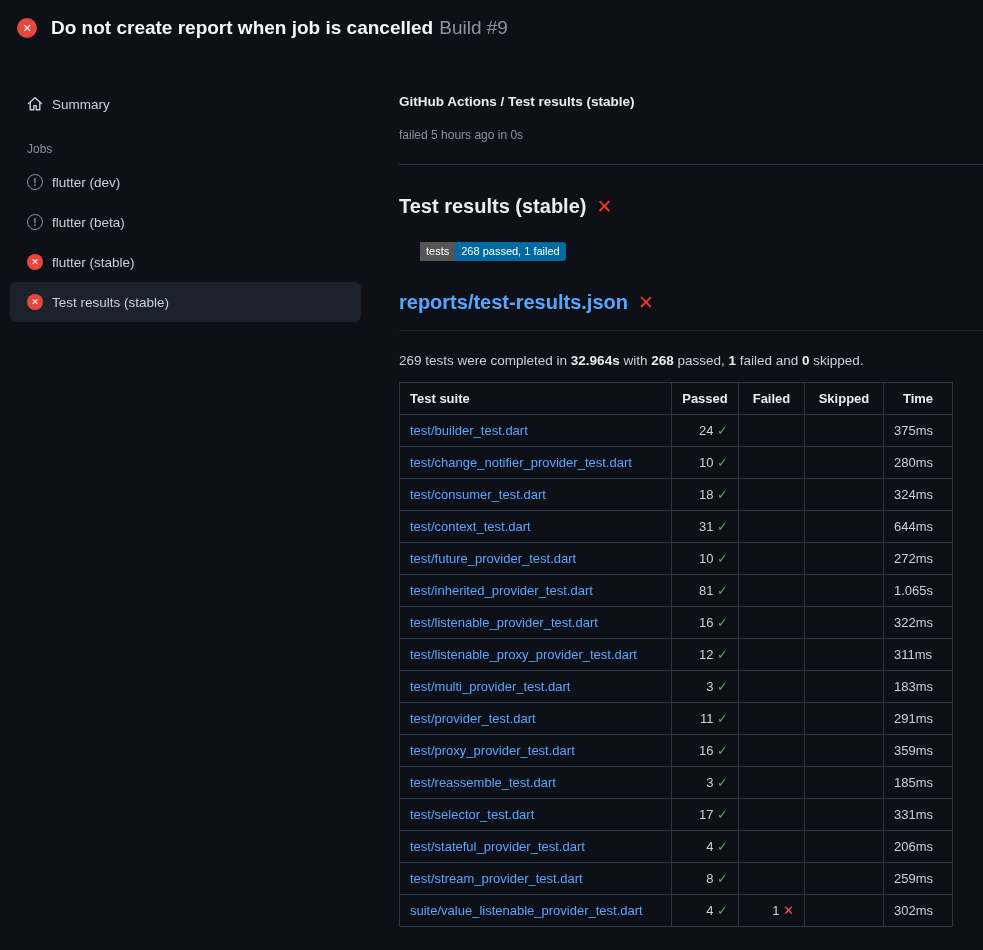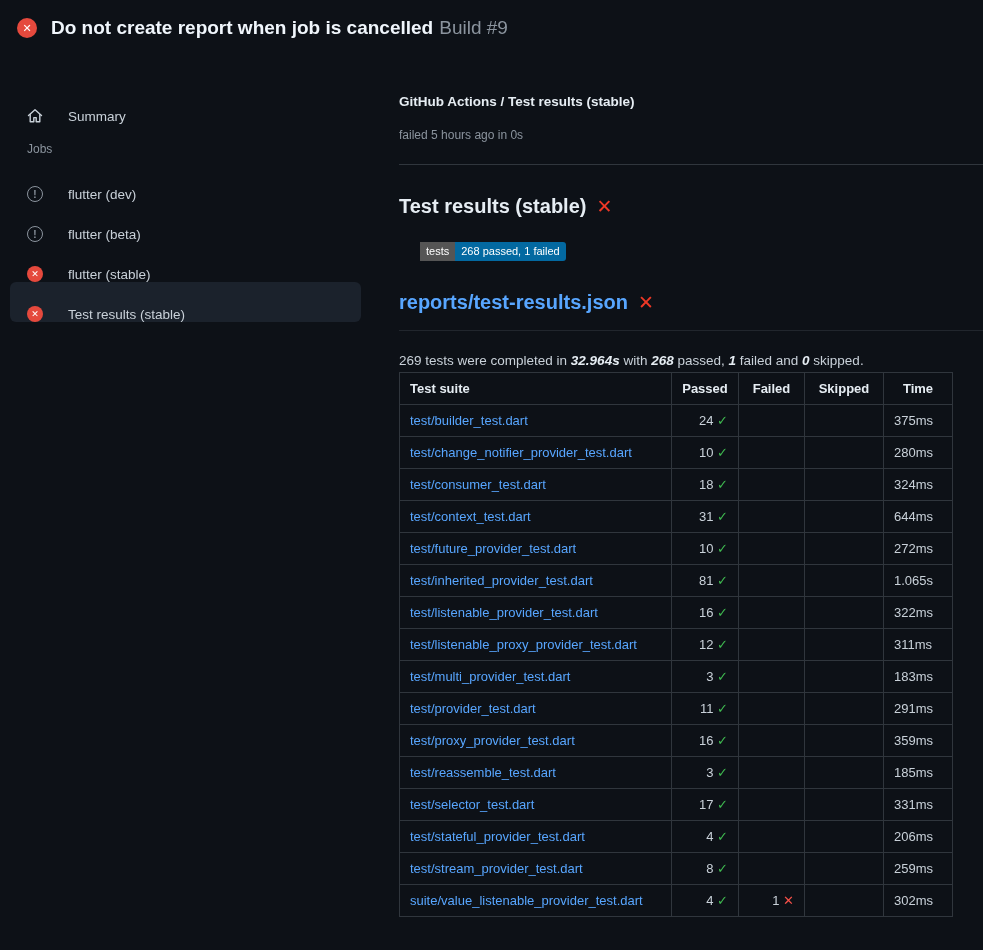--- a/index.html
+++ b/index.html
@@ -31,22 +31,22 @@
   }
   .status-circle.big { width:20px; height:20px; font-size:11px; }
   .app-title { font-size:19px; font-weight:bold; color:#f0f6fc; white-space:nowrap; }
   .build-no { color:#8b949e; font-weight:normal; margin-left:6px; }
   
   .layout { display:flex; height:894px; }
   
   .sidebar { width:375px; flex:0 0 auto; padding:28px 14px 0 10px; }
   .side-item {
     display:flex;
-    align-items:flex-end;
-    gap:25px;
+    align-items:center;
+    gap:9px;
     height:40px;
     padding:0 12px 0 17px;
     border-radius:6px;
     font-size:13.5px;
     color:#c9d1d9;
     cursor:pointer;
     white-space:nowrap;
   }
   .side-item.selected { background:#1b222c; }
   .jobs-heading { padding:18px 0 6px 17px; color:#8b949e; font-size:12px; }
@@ -87,24 +87,24 @@
   .report-title {
     margin-top:30px;
     display:flex; align-items:center; gap:10px;
     font-size:20px; font-weight:bold; color:#58a6ff;
     padding-bottom:16px;
     border-bottom:1px solid #21262d;
     width:584px;
   }
   .report-title a { color:#58a6ff; text-decoration:none; cursor:pointer; }
   .summary-line { margin-top:22px; font-size:13.5px; color:#c9d1d9; }
-  .summary-line strong { color:#e6edf3;font-style:italic; }
+  .summary-line strong { color:#e6edf3; }
   
   table.results {
-    margin-top:4px;
+    margin-top:14px;
     border-collapse:collapse;
     width:553px;
     table-layout:fixed;
     padding-left:15px;
   }
   .results th, .results td {
     border:1px solid #30363d;
     padding:8px 10px;
     font-size:13px;
     overflow:hidden;

